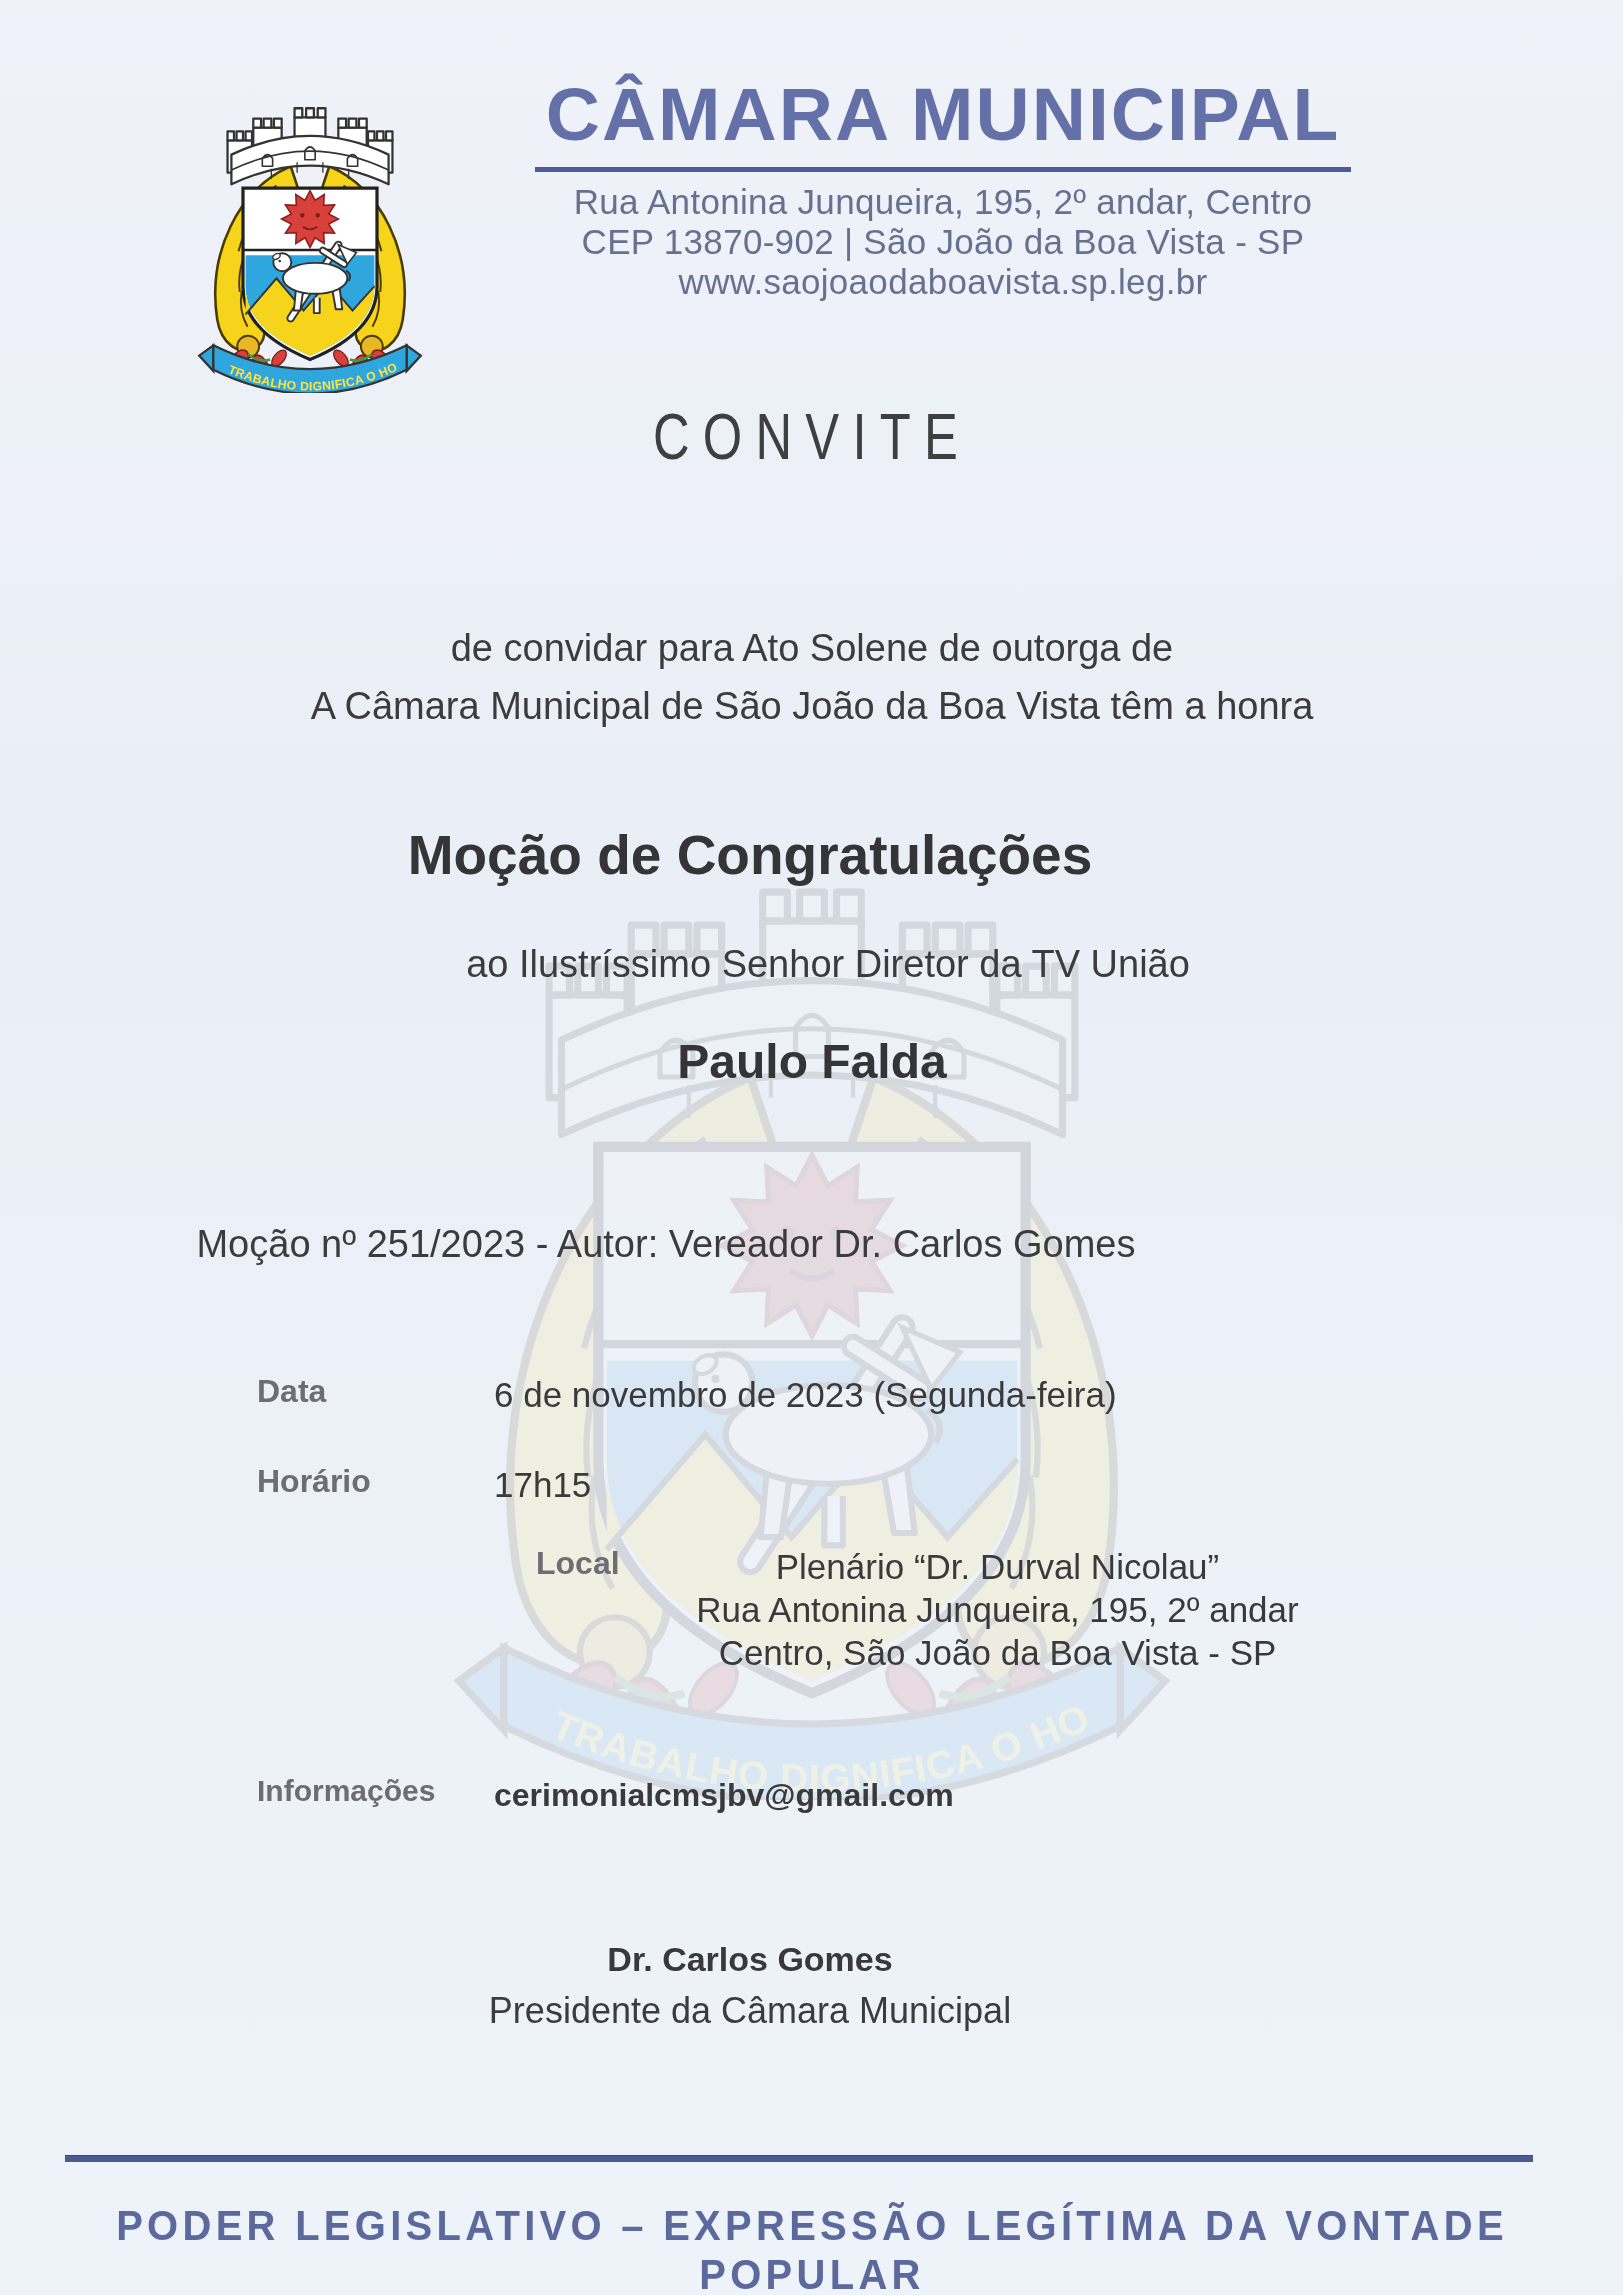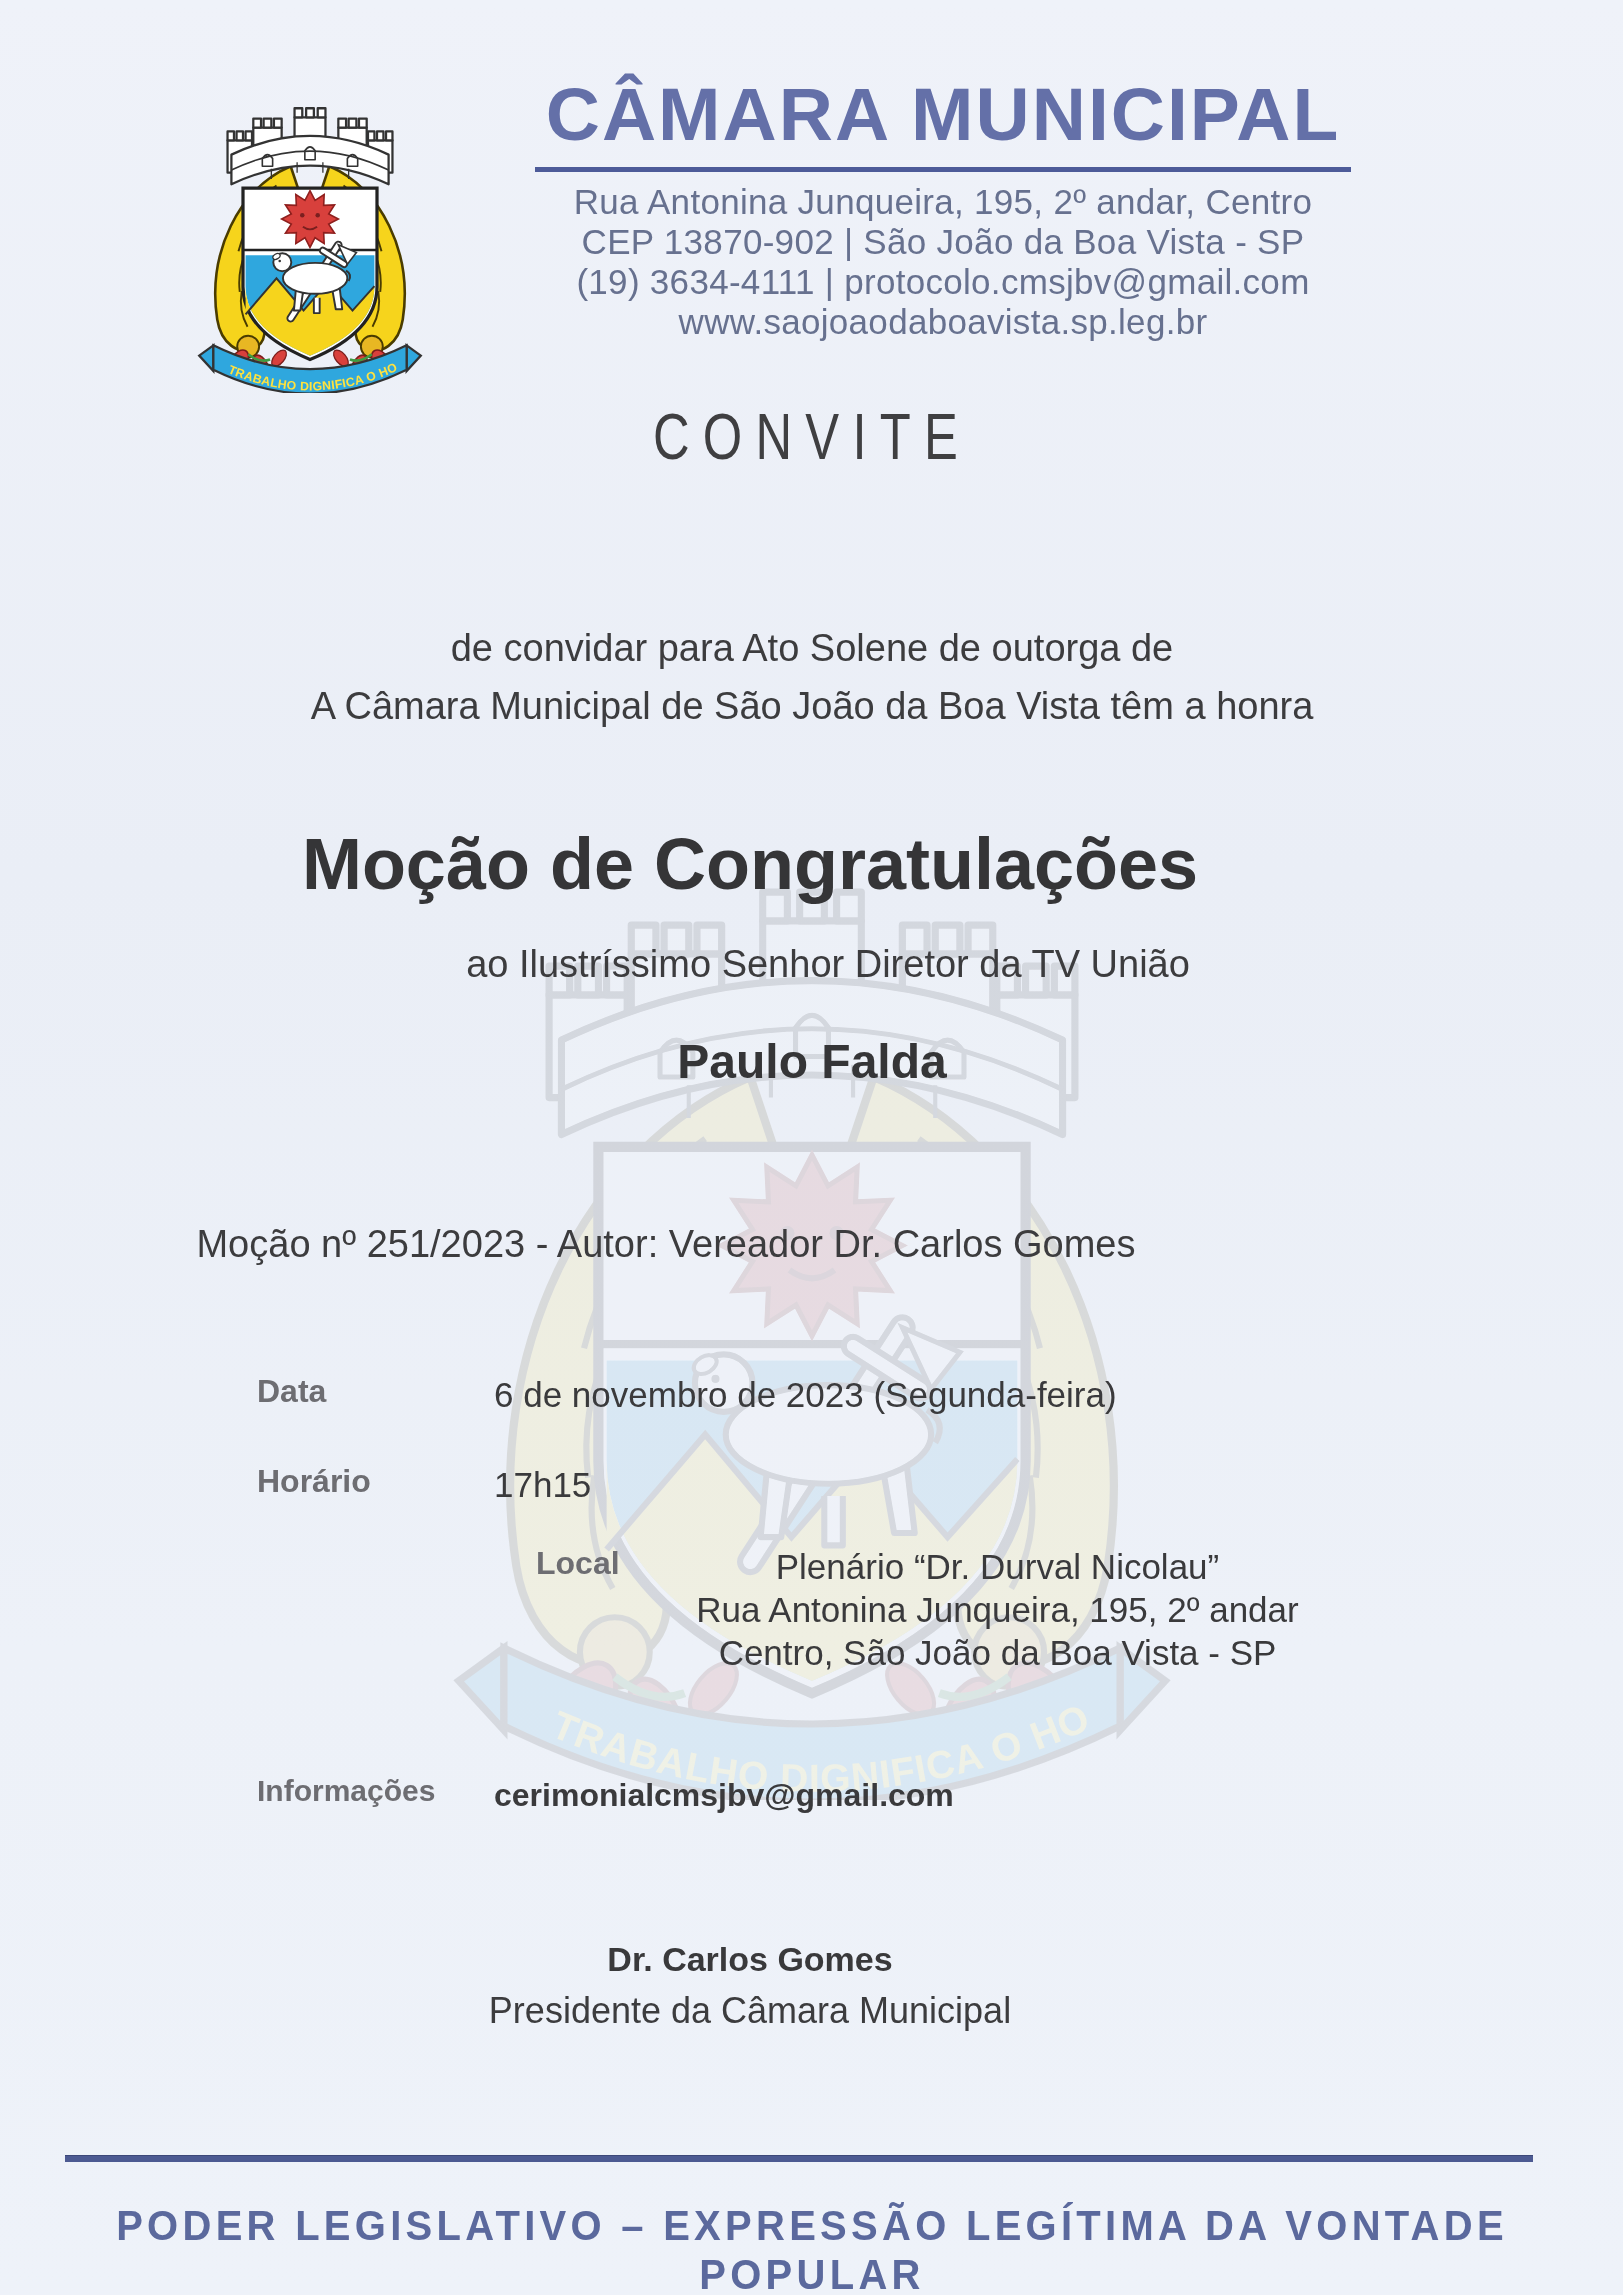--- a/index.html
+++ b/index.html
@@ -25,21 +25,21 @@
     padding:0 10.5px 14.4px 10.5px;
   }
   .address{margin-top:10.5px;font-size:35px;line-height:40px;color:#67718f;letter-spacing:0.3px;}
   
   .kicker{left:0;top:399px;width:1624px;text-align:center;
     font-size:65px;letter-spacing:17px;color:#3f3f41;
     transform:scaleX(0.78);}
   .intro{left:0;top:619px;width:1624px;text-align:center;
     font-size:38px;line-height:58px;color:#3c3c3e;}
   .honor-title{left:0;top:823px;width:1500px;text-align:center;
-    font-size:72px;font-weight:bold;color:#353537;}
+    font-size:55px;font-weight:bold;color:#353537;}
   .honoree-lead{left:16px;top:943px;width:1624px;text-align:center;
     font-size:38px;color:#3c3c3e;}
   .honoree-name{left:0;top:1034px;width:1624px;text-align:center;
     font-size:48px;font-weight:bold;color:#353537;}
   .motion-ref{left:0;top:1223px;width:1332px;text-align:center;
     font-size:38px;color:#3c3c3e;}
   
   .row{left:257px;width:1244px;}
   .row .lbl{display:inline-block;width:237px;
     font-size:32px;font-weight:bold;color:#6d6d72;vertical-align:top;}
@@ -159,21 +159,20 @@
         </text>
       </g>
     </g>
   </svg>
 
   <div class="brand abs">
     <div class="brand-title">CÂMARA MUNICIPAL</div>
     <div class="address">
       <div>Rua Antonina Junqueira, 195, 2º andar, Centro</div>
       <div>CEP 13870-902 | São João da Boa Vista - SP</div>
-      <div>(19) 3634-4111 | protocolo.cmsjbv@gmail.com</div>
       <div>www.saojoaodaboavista.sp.leg.br</div>
     </div>
   </div>
 
   <svg class="watermark" viewBox="0 0 360 520" xmlns="http://www.w3.org/2000/svg" xmlns:xlink="http://www.w3.org/1999/xlink" aria-hidden="true">
     <use href="#crest-art" xlink:href="#crest-art"></use>
   </svg>
 
   <div class="kicker abs">CONVITE</div>
 

